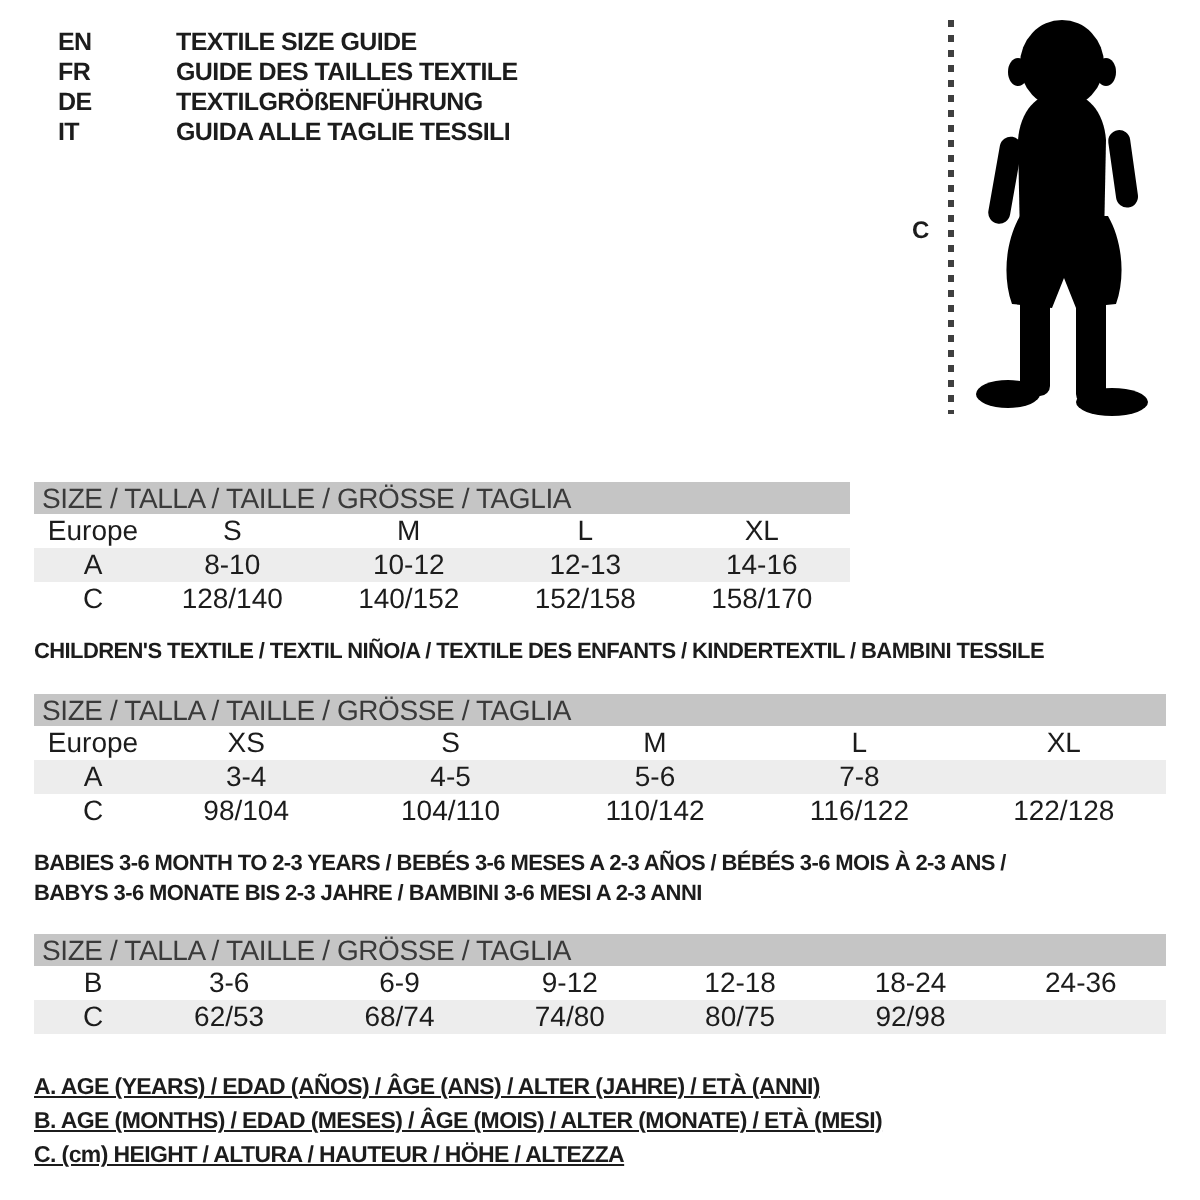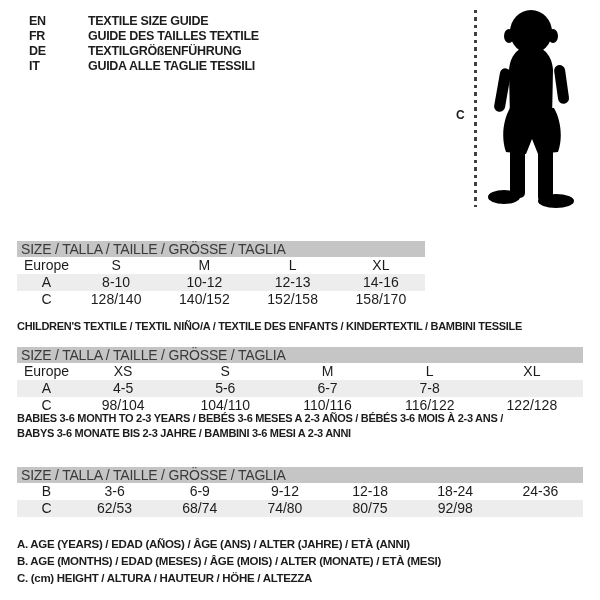--- a/index.html
+++ b/index.html
@@ -32,21 +32,21 @@
     background:var(--table-header-bg,#c5c5c5);letter-spacing:-0.2px;
   }
   .row{display:grid;height:17px;line-height:17px;align-items:center;}
   .tbl-junior .row{grid-template-columns:55px repeat(4,1fr);}
   .tbl-children .row{grid-template-columns:55px repeat(5,1fr);}
   .tbl-babies .row{grid-template-columns:55px repeat(6,1fr);}
   .row.shaded{background:var(--row-shaded-bg,#ededed);}
   .cell{text-align:center;}
   .rlabel{text-align:center;padding-left:4px;}
   
-  .legend{position:absolute;left:17px;top:536px;}
+  .legend{position:absolute;left:17px;top:536px;text-decoration:underline;}
   .legend-line{height:17px;line-height:17px;font-weight:bold;font-size:11.5px;letter-spacing:-0.3px;white-space:nowrap;}
 </style>
 </head>
 <body>
 
 <div class="page">
 
   <div class="lang-block">
     <div class="lang-row">
       <span class="lang-code">EN</span>
@@ -115,36 +115,36 @@
     <div class="row">
       <span class="rlabel">Europe</span>
       <span class="cell">XS</span>
       <span class="cell">S</span>
       <span class="cell">M</span>
       <span class="cell">L</span>
       <span class="cell">XL</span>
     </div>
     <div class="row shaded">
       <span class="rlabel">A</span>
+      <span class="cell">3-4</span>
       <span class="cell">4-5</span>
       <span class="cell">5-6</span>
-      <span class="cell">6-7</span>
       <span class="cell">7-8</span>
     </div>
     <div class="row">
       <span class="rlabel">C</span>
       <span class="cell">98/104</span>
       <span class="cell">104/110</span>
-      <span class="cell">110/116</span>
+      <span class="cell">110/142</span>
       <span class="cell">116/122</span>
       <span class="cell">122/128</span>
     </div>
   </div>
 
-  <div class="sec-title" style="top:411px">
+  <div class="sec-title" style="top:425px">
     <div>BABIES 3-6 MONTH TO 2-3 YEARS / BEBÉS 3-6 MESES A 2-3 AÑOS / BÉBÉS 3-6 MOIS À 2-3 ANS /</div>
     <div>BABYS 3-6 MONATE BIS 2-3 JAHRE / BAMBINI 3-6 MESI A 2-3 ANNI</div>
   </div>
   <div class="tbl tbl-babies" style="top:467px">
     <div class="size-bar">SIZE / TALLA / TAILLE / GRÖSSE / TAGLIA</div>
     <div class="row">
       <span class="rlabel">B</span>
       <span class="cell">3-6</span>
       <span class="cell">6-9</span>
       <span class="cell">9-12</span>

